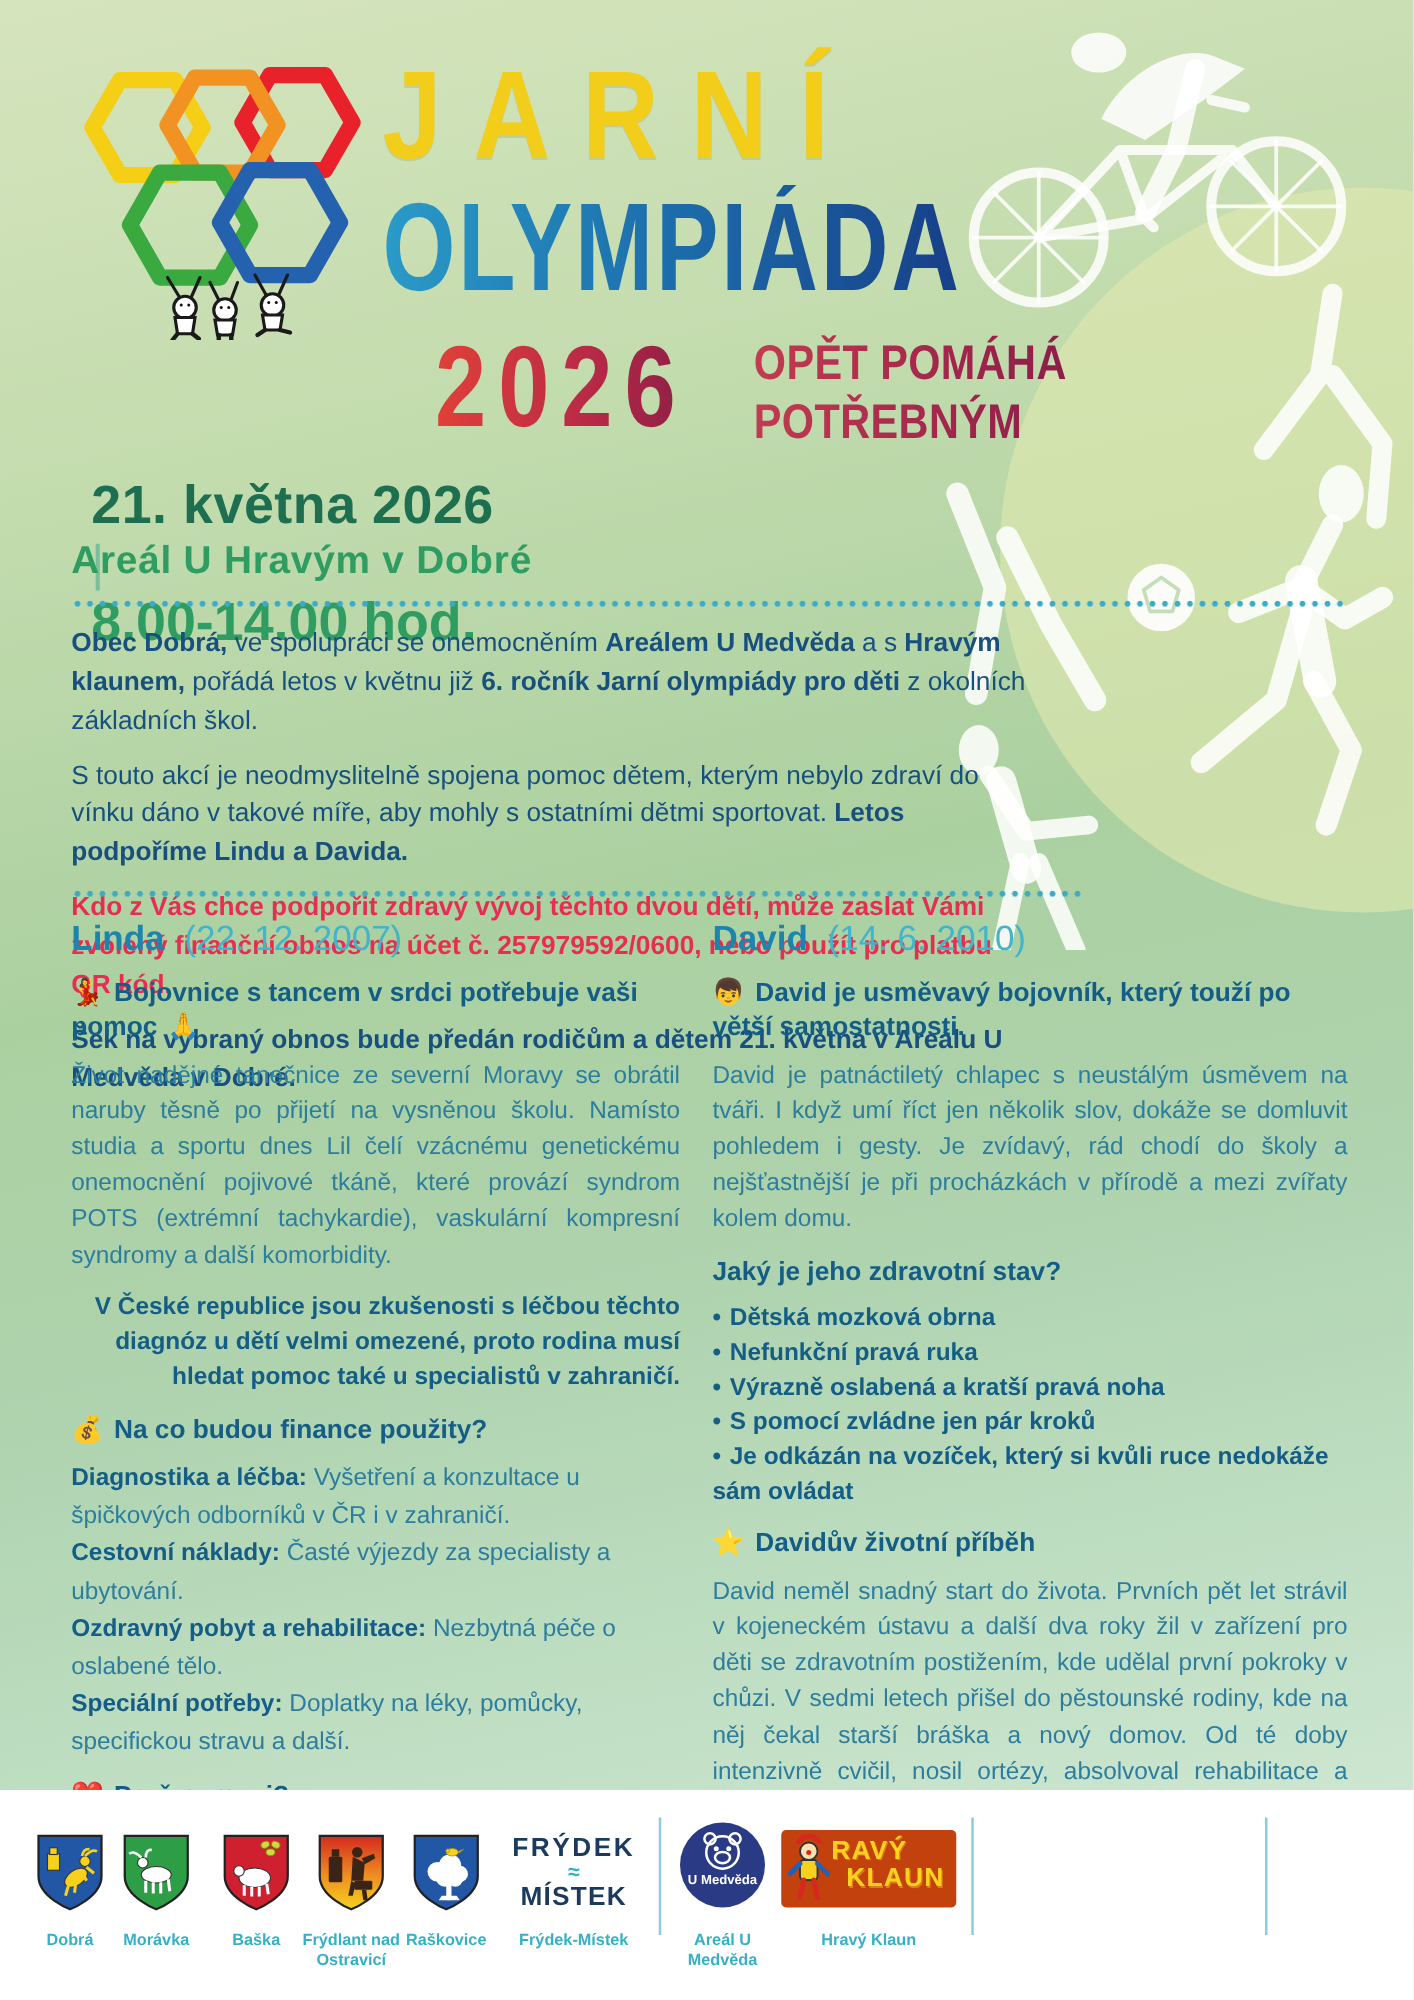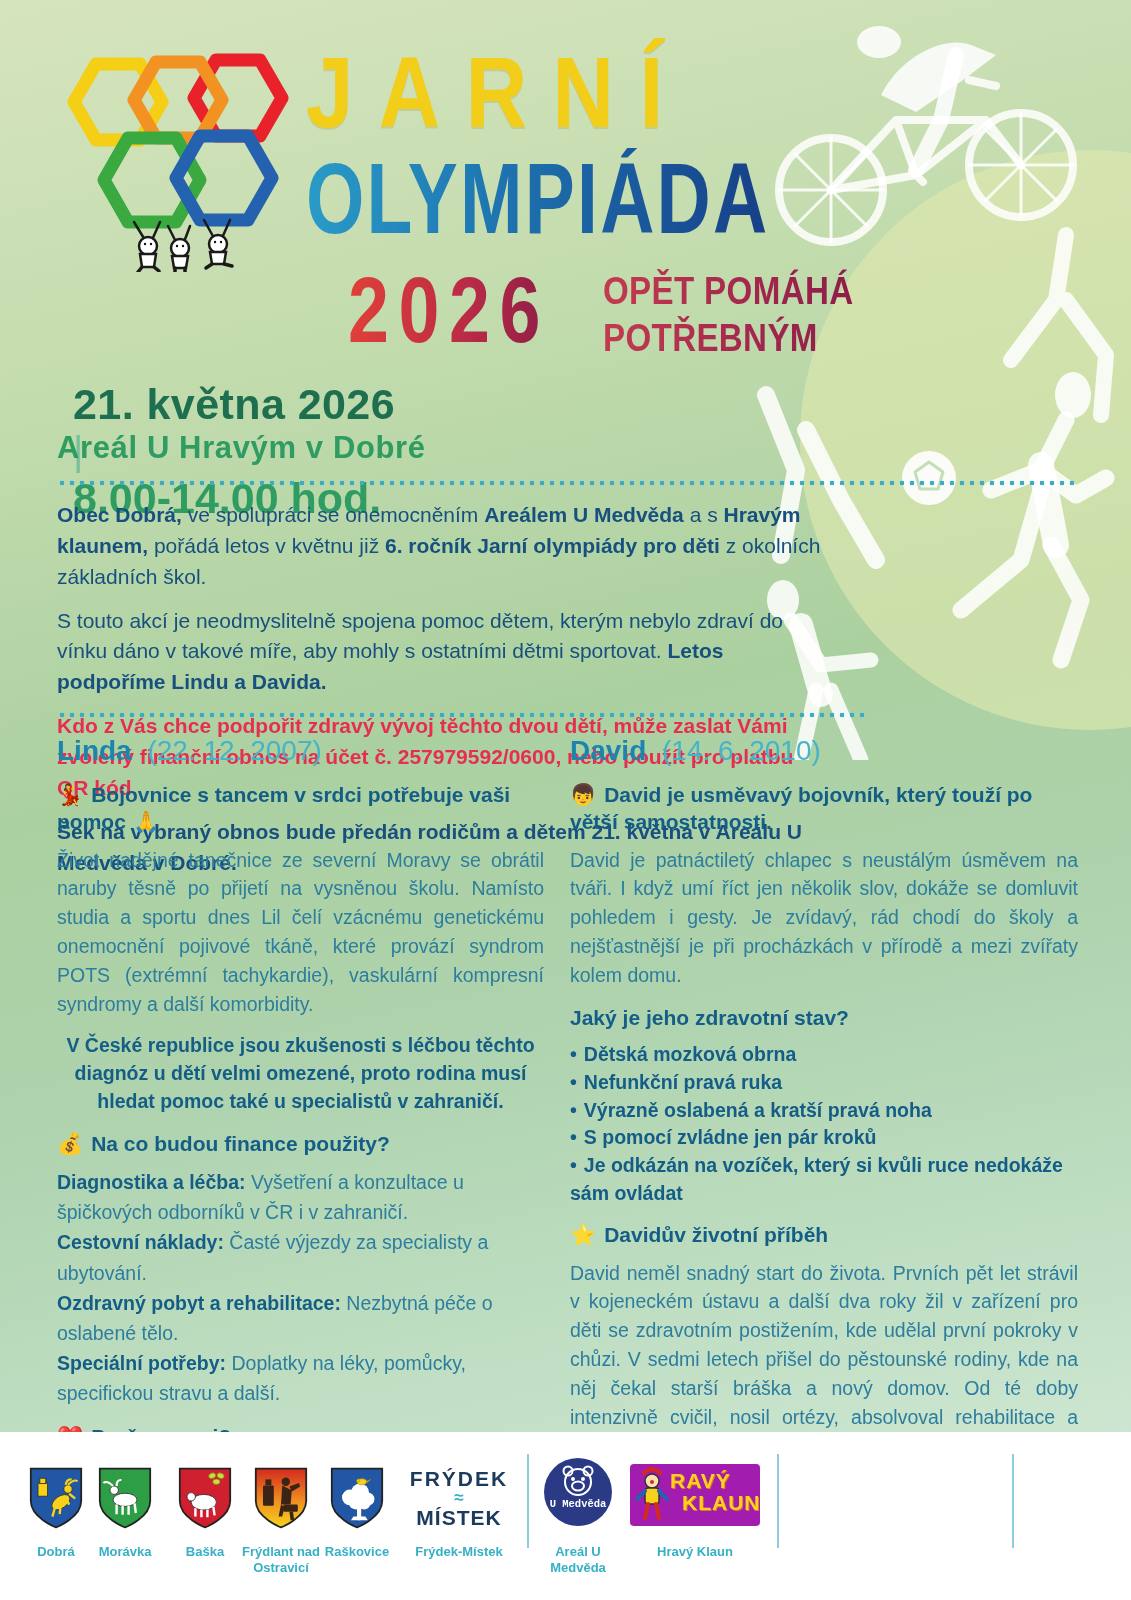--- a/index.html
+++ b/index.html
@@ -47,44 +47,44 @@
   .col{position:absolute;top:735px;}
   .col-linda{left:57px;width:487px;}
   .col-david{left:570px;width:508px;}
   .kid-name{font-size:28px;margin-bottom:14px;}
   .kid-name .nm{font-weight:800;color:#1b85ad;}
   .kid-name .bd{font-weight:500;color:#45b4c9;margin-left:8px;}
   .sec-head{font-size:21px;font-weight:800;color:#135d87;margin:14px 0 10px 0;line-height:1.3;}
   .sec-head .emo{margin-right:8px;}
   .sec-head .emo-end{margin-left:8px;}
   .col p.body{margin:0 0 12px 0;font-size:19.5px;line-height:1.48;color:#2d7d9e;font-weight:500;text-align:justify;}
-  .col p.body-b{margin:0 0 12px 0;font-size:19.5px;line-height:1.45;color:#135d87;font-weight:800;text-align:center;}
+  .col p.body-b{margin:0 0 12px 0;font-size:19.5px;line-height:1.45;color:#135d87;font-weight:800;text-align:right;}
   .fi-row{font-size:19.5px;line-height:1.55;color:#2d7d9e;font-weight:500;}
   .fi-label{font-weight:800;color:#135d87;}
   .blist{margin:2px 0 4px 0;}
   .b-row{font-size:19.5px;line-height:1.42;color:#135d87;font-weight:800;}
   .b-row .bl{margin-right:7px;}
   
   .sports{position:absolute;right:0;top:0;pointer-events:none;}
   
   .footer{position:absolute;left:0;top:1432px;width:1131px;height:168px;background:#ffffff;}
   .f-item{position:absolute;text-align:center;}
   .f-label{position:absolute;top:112px;left:50%;transform:translateX(-50%);width:110px;
     font-size:13px;font-weight:700;color:#35b0c5;line-height:1.25;}
   .shield-wrap{position:absolute;top:28px;left:50%;transform:translateX(-50%);}
   .fm-text{position:absolute;top:36px;left:50%;transform:translateX(-50%);text-align:center;line-height:1.02;}
   .fm-text .fm1{font-size:21px;font-weight:800;color:#1b3a5c;letter-spacing:2px;}
   .fm-text .fmt{font-size:17px;font-weight:800;color:#35b0c5;}
   .fm-text .fm2{font-size:21px;font-weight:800;color:#1b3a5c;letter-spacing:1px;}
   .medveda-circle{position:absolute;top:26px;left:50%;transform:translateX(-50%);
     width:68px;height:68px;border-radius:50%;background:#2b3a85;}
   .medveda-circle .bear-txt{position:absolute;left:0;right:0;top:40px;text-align:center;
-    color:#fff;font-size:10.5px;font-weight:800;font-family:Liberation Mono, monospace;}
+    color:#fff;font-size:10.5px;font-weight:800;}
   .klaun-box{position:absolute;top:32px;left:50%;transform:translateX(-50%);
-    width:130px;height:62px;background:#a21caf;border-radius:4px;}
+    width:140px;height:62px;background:#c2410c;border-radius:4px;}
   .klaun-words{position:absolute;left:40px;top:6px;text-align:left;line-height:1.05;}
   .klaun-words div{font-size:21px;font-weight:800;color:#ffd21f;text-shadow:1px 1px 0 #e07b1f;letter-spacing:1px;}
   .klaun-words div:last-child{margin-left:12px;}
   .divider{position:absolute;top:22px;width:2px;height:94px;background:#8ecbdc;}
 </style>
 </head>
 <body>
 
 <div class="poster">
   <div class="bg-circle"></div>

